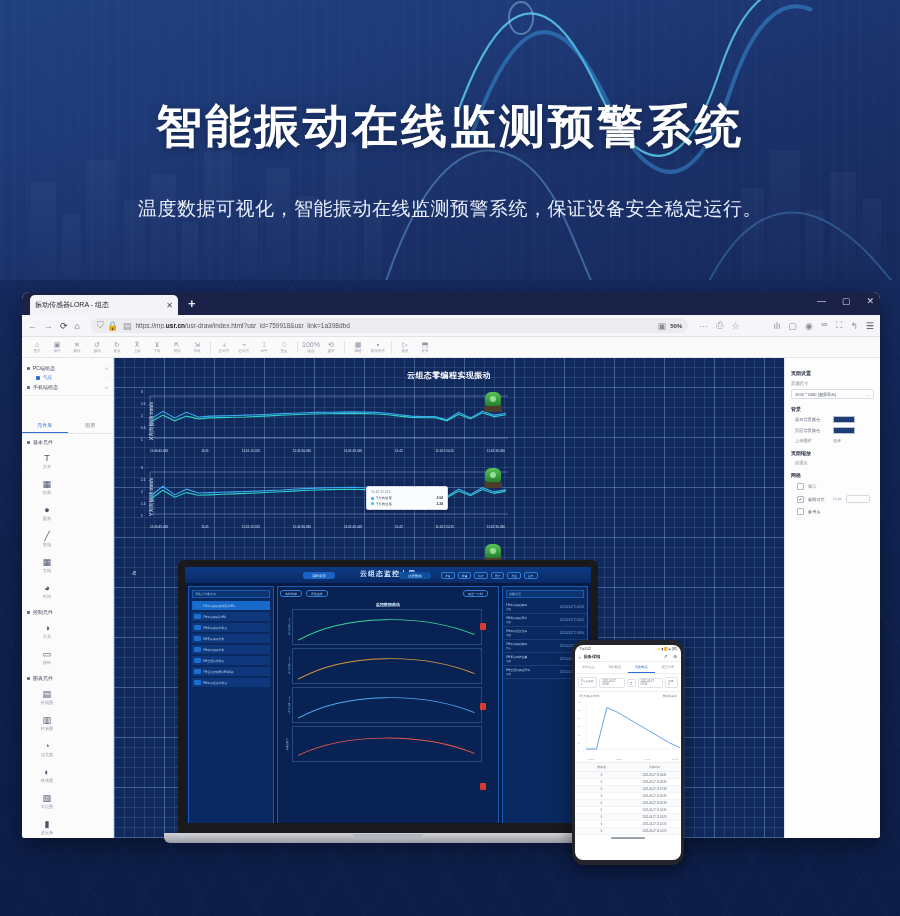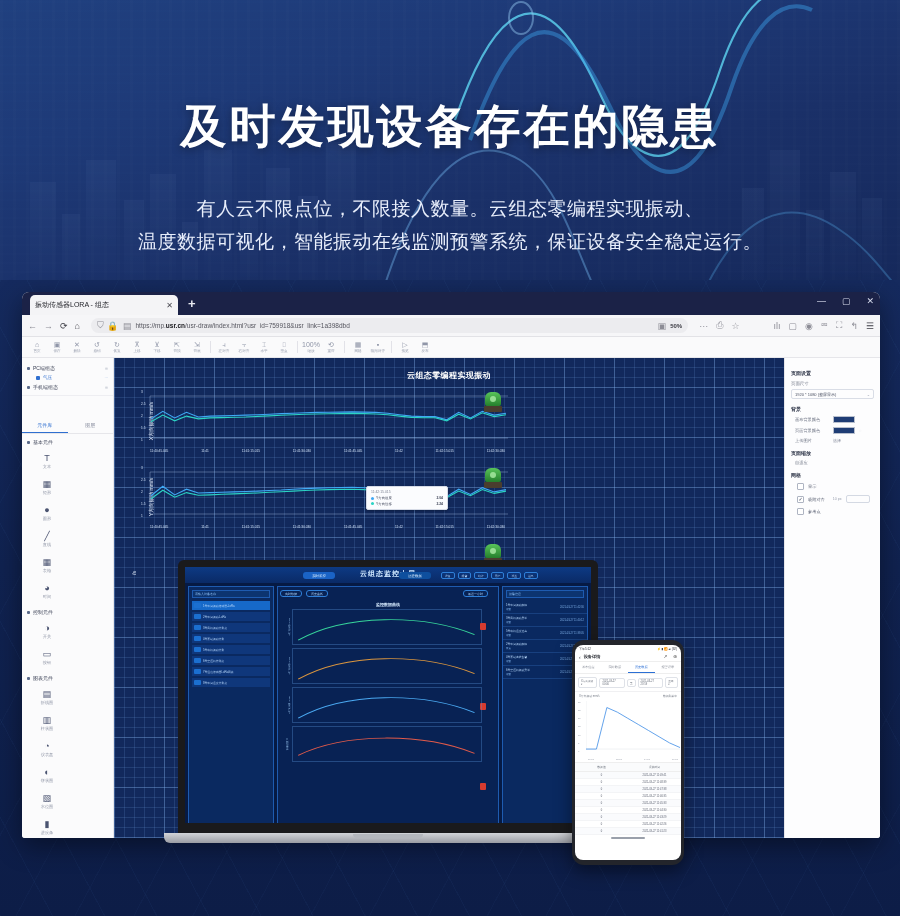--- a/index.html
+++ b/index.html
@@ -283,23 +283,22 @@
     <i style="left:830px;width:26px;height:128px"></i>
     <i style="left:862px;width:20px;height:102px"></i>
   </div>
   <svg class="hero-waves" viewBox="0 0 900 300" preserveAspectRatio="none">
     <path d="M380,300 C420,170 470,130 520,160 C560,185 575,250 600,300" fill="none" stroke="rgba(120,190,245,.40)" stroke-width="2"></path>
     <path d="M455,120 C500,-10 540,0 570,40 C600,80 608,130 640,150 C675,172 700,130 720,70 C742,5 770,-20 800,-5" fill="none" stroke="rgba(90,205,235,.85)" stroke-width="2.2"></path>
     <path d="M470,140 C515,10 552,18 582,58 C612,98 620,146 652,166 C687,188 712,146 732,86 C754,22 782,-4 812,10" fill="none" stroke="rgba(60,160,230,.45)" stroke-width="4"></path>
     <ellipse cx="521" cy="18" rx="12" ry="16" fill="none" stroke="rgba(150,205,245,.45)" stroke-width="2"></ellipse>
     <path d="M700,300 C740,210 790,195 840,230 C870,250 885,275 900,290" fill="none" stroke="rgba(90,180,240,.30)" stroke-width="2"></path>
   </svg>
-  <div class="title">及时发现设备存在的隐患</div>
+  <div class="title">智能振动在线监测预警系统</div>
   <div class="subtitle">
-    <div>有人云不限点位，不限接入数量。云组态零编程实现振动、</div>
     <div>温度数据可视化，智能振动在线监测预警系统，保证设备安全稳定运行。</div>
   </div>
 </div>
 
 <div class="lower-bg">
   <div class="diag"></div>
 </div>
 
 <div class="browser">
 

